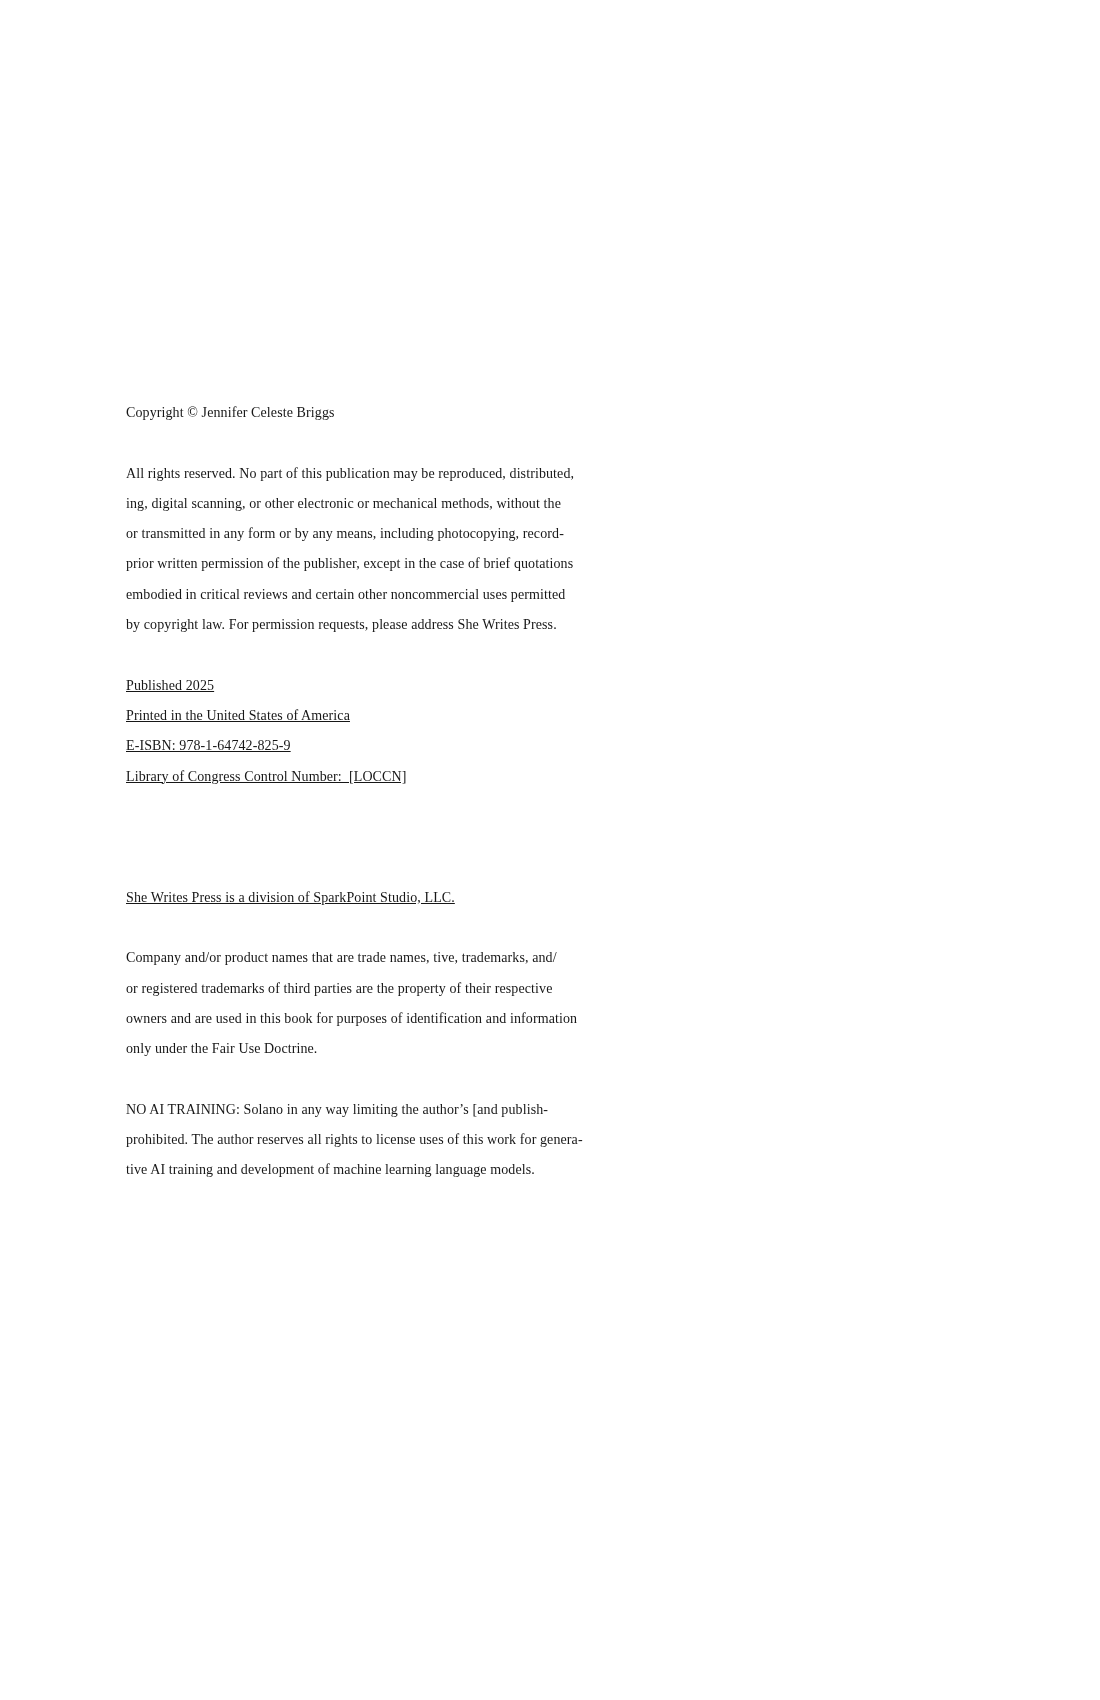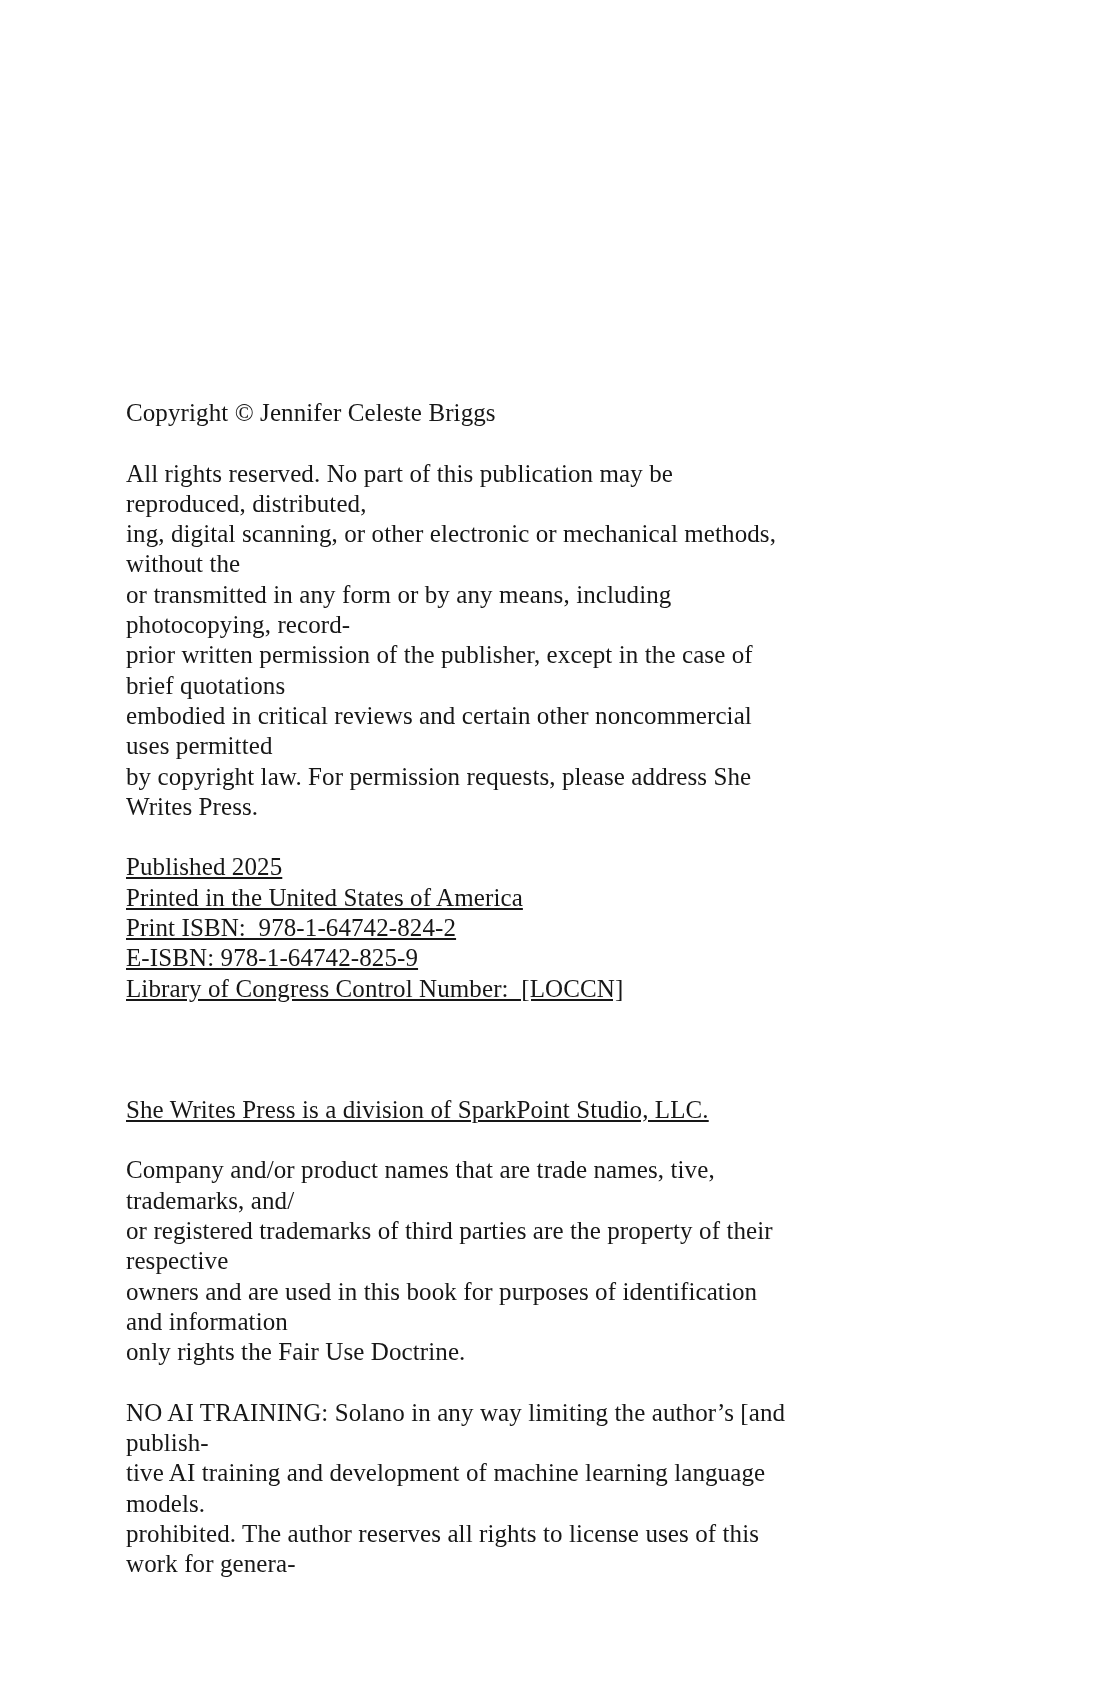--- a/index.html
+++ b/index.html
@@ -18,21 +18,21 @@
     font-family: "Liberation Serif", "DejaVu Serif", serif;
     color: #1b1b1b;
   }
   .content {
     position: absolute;
     left: 126px;
     top: 398px;
     width: 672px;
   }
   .block {
-    font-size: 25px;
+    font-size: 14px;
     line-height: 30.3px;
     letter-spacing: 0.1px;
     color: #171717;
   }
   .block .ln {
     display: block;
     white-space: pre-wrap;
   }
   
   .gap-lg { height: 30.3px; }
@@ -57,21 +57,20 @@
       <span class="ln">prior written permission of the publisher, except in the case of brief quotations</span>
       <span class="ln">embodied in critical reviews and certain other noncommercial uses permitted</span>
       <span class="ln">by copyright law. For permission requests, please address She Writes Press.</span>
     </div>
 
     <div class="gap-lg"></div>
 
     <div class="block nowrap-block">
       <span class="ln">Published 2025</span>
       <span class="ln">Printed in the United States of America</span>
-      <span class="ln">Print ISBN:  978-1-64742-824-2</span>
       <span class="ln">E-ISBN: 978-1-64742-825-9</span>
       <span class="ln">Library of Congress Control Number:  [LOCCN]</span>
     </div>
 
     <div class="gap-lg"></div>
 
 
     <div class="gap-lg"></div>
 
 
@@ -80,25 +79,25 @@
     <div class="block nowrap-block">
       <span class="ln">She Writes Press is a division of SparkPoint Studio, LLC.</span>
     </div>
 
     <div class="gap-lg"></div>
 
     <div class="block">
       <span class="ln">Company and/or product names that are trade names, tive, trademarks, and/</span>
       <span class="ln">or registered trademarks of third parties are the property of their respective</span>
       <span class="ln">owners and are used in this book for purposes of identification and information</span>
-      <span class="ln">only rights the Fair Use Doctrine.</span>
+      <span class="ln">only under the Fair Use Doctrine.</span>
     </div>
 
     <div class="gap-lg"></div>
 
     <div class="block">
       <span class="ln">NO AI TRAINING: Solano in any way limiting the author’s [and publish-</span>
+      <span class="ln">prohibited. The author reserves all rights to license uses of this work for genera-</span>
       <span class="ln">tive AI training and development of machine learning language models.</span>
-      <span class="ln">prohibited. The author reserves all rights to license uses of this work for genera-</span>
     </div>
 
   </div>
 </div>
 
 </body></html>

